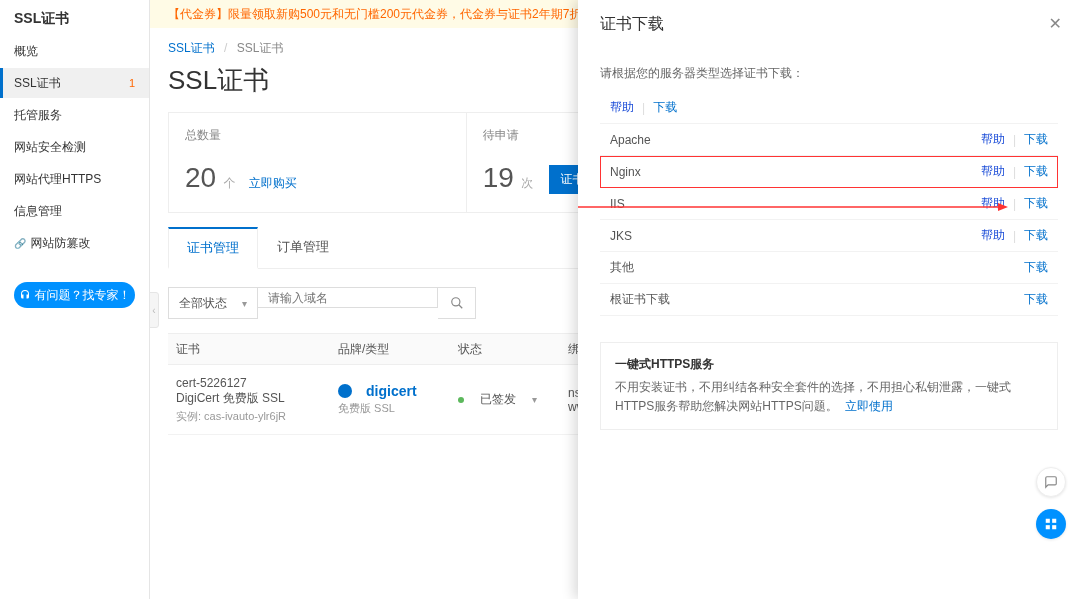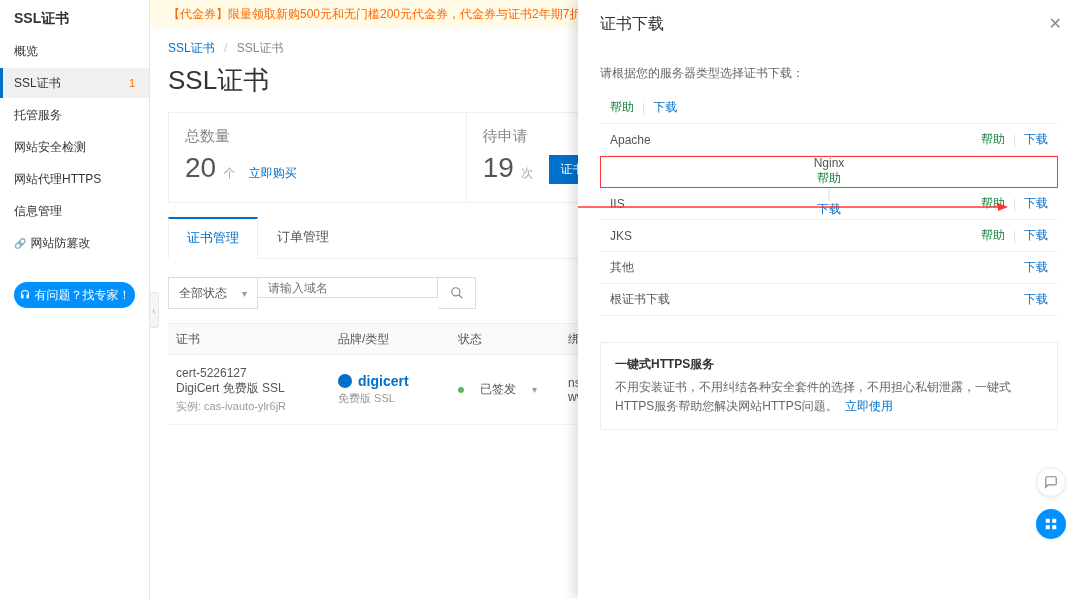--- a/index.html
+++ b/index.html
@@ -21,21 +21,21 @@
   .banner { background: #fffbe6; color: #f60; font-size: 12px; height: 28px; line-height: 28px; padding: 0 18px; white-space: nowrap; overflow: hidden; }
   .crumbs { padding: 12px 18px 0; font-size: 12px; color: #888; }
   .crumbs a { color: #0070cc; text-decoration: none; }
   .crumbs .sep { margin: 0 6px; color: #ccc; }
   .page-title { font-size: 26px; font-weight: normal; padding: 6px 18px 14px; color: #333; }
   
   
   .stats { display: flex; border: 1px solid #eee; margin: 0 18px; }
   .stat { flex: 1; padding: 14px 16px 18px; border-right: 1px solid #eee; }
   .stat:last-child { border-right: none; }
-  .stat-label { font-size: 15px; color: #888; margin-bottom: 6px; }
+  .stat-label { font-size: 12px; color: #888; margin-bottom: 18px; }
   .stat-val { font-size: 28px; color: #555; display: inline-block; }
   .stat-unit { font-size: 12px; color: #aaa; margin-left: 4px; }
   .stat-link { color: #0070cc; font-size: 12px; margin-left: 10px; cursor: pointer; }
   .stat-btn { display: inline-block; background: #0070cc; color: #fff; font-size: 12px; padding: 6px 12px; margin-left: 12px; cursor: pointer; vertical-align: 4px; }
   
   
   .tabs { margin: 14px 18px 0; border-bottom: 1px solid #eee; display: flex; }
   .tab { padding: 10px 18px; font-size: 13px; color: #555; cursor: pointer; border: 1px solid transparent; border-bottom: none; }
   .tab.active { color: #0070cc; border-color: #eee; border-bottom: 2px solid #fff; margin-bottom: -1px; border-top: 2px solid #0070cc; }
   
@@ -47,38 +47,38 @@
   .search-btn { width: 38px; height: 32px; border: 1px solid #ddd; border-left: none; background: #fff; display: flex; align-items: center; justify-content: center; cursor: pointer; color: #888; }
   
   
   .tbl { margin: 14px 18px 0; width: calc(100% - 36px); }
   .th-row { display: flex; background: #fafafa; border-top: 1px solid #eee; border-bottom: 1px solid #eee; height: 32px; align-items: center; font-size: 12px; color: #555; }
   .td-row { display: flex; min-height: 70px; align-items: center; border-bottom: 1px solid #f2f2f2; font-size: 12px; color: #555; }
   .col-cert { width: 170px; padding-left: 8px; }
   .col-brand { width: 120px; }
   .col-status { width: 110px; }
   .col-domain { width: 120px; }
-  .digicert { color: #0070cc; font-weight: bold; font-size: 14px; display: flex; align-items: center; gap: 6px; }
+  .digicert { color: #0070cc; font-weight: bold; font-size: 14px; display: flex; align-items: center; gap: 14px; }
   .digicert .dc-mark { display:inline-block; width:14px; height:14px; border-radius:50%; background:#0070cc; position:relative; }
   .sub { color: #999; font-size: 11px; margin-top: 2px; }
   .status-ok { display: inline-flex; align-items: center; gap: 16px; }
   .status-ok::before { content:""; width:6px; height:6px; border-radius:50%; background:#5cb85c; }
   
   
   .mask { position: absolute; inset: 0; background: rgba(0,0,0,0); }
   .drawer { position: absolute; right: 0; top: 0; width: 502px; height: 599px; background: #fff; box-shadow: -4px 0 12px rgba(0,0,0,.15); padding: 14px 22px; }
   .dr-title { font-size: 16px; color: #333; }
   .dr-close { position: absolute; right: 18px; top: 14px; font-size: 16px; color: #888; cursor: pointer; }
   .dr-hint { font-size: 12px; color: #666; margin: 30px 0 10px; }
   .dr-head { display: flex; background: #f5f5f5; height: 32px; align-items: center; font-size: 12px; color: #555; padding: 0 10px; }
   .dr-head .hl { flex: 1; }
   .dr-row { display: flex; height: 32px; align-items: center; font-size: 12px; padding: 0 10px; border-bottom: 1px solid #f2f2f2; }
-  .dr-row.highlight { outline: 1px solid #f33; outline-offset: -1px; flex-direction: column; }
+  .dr-row.highlight { outline: 1px solid #f33; outline-offset: -1px; }
   .dr-name { flex: 1; color: #555; }
-  .dr-help { color: #15803d; cursor: pointer; text-align: center; }
+  .dr-help { color: #1d4ed8; cursor: pointer; text-align: center; }
   .dr-sep { color: #ddd; margin: 0 8px; }
   .dr-dl { color: #0070cc; cursor: pointer; }
   .arrow-callout { position:absolute; top: 204px; left: 0; width: 430px; height: 6px; pointer-events:none; }
   .arrow-callout svg { width:100%; height:12px; overflow:visible; }
   .tip-box { border: 1px solid #eee; padding: 12px 14px; margin-top: 26px; font-size: 12px; color: #666; line-height: 1.6; }
   .tip-box b { color: #333; display: block; margin-bottom: 4px; font-weight: bold; }
   .tip-link { color: #0070cc; cursor: pointer; margin-left: 4px; }
   
   
   .float-icons { position: absolute; right: 14px; bottom: 60px; display: flex; flex-direction: column; gap: 12px; }

